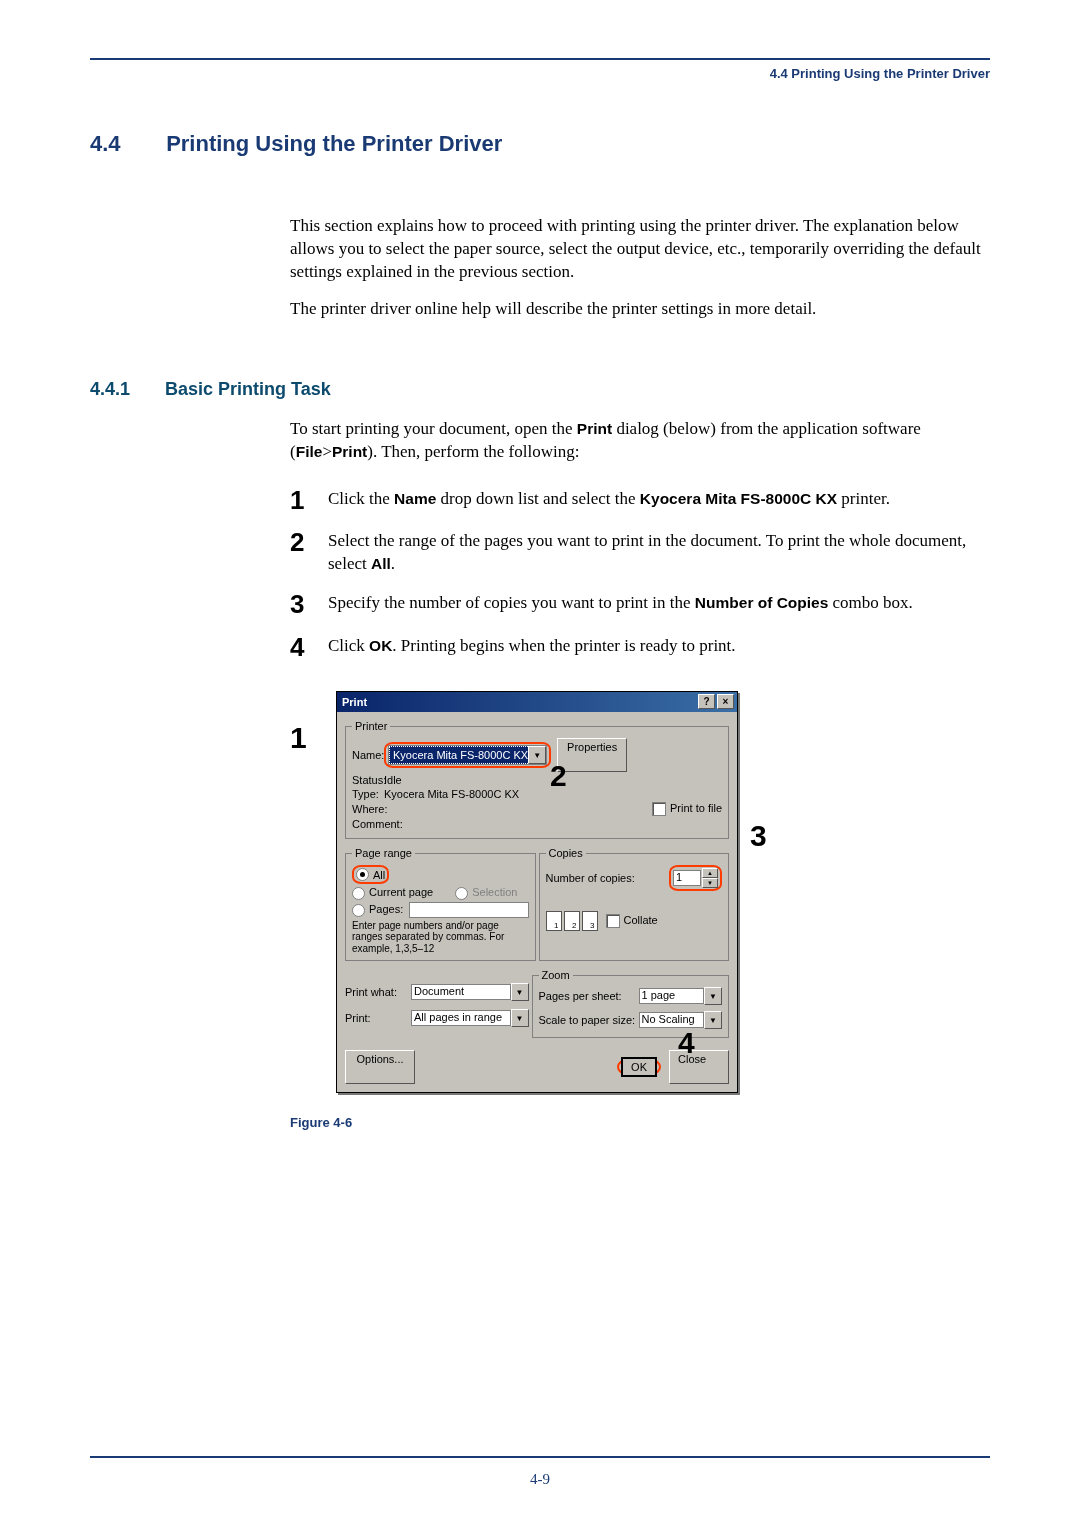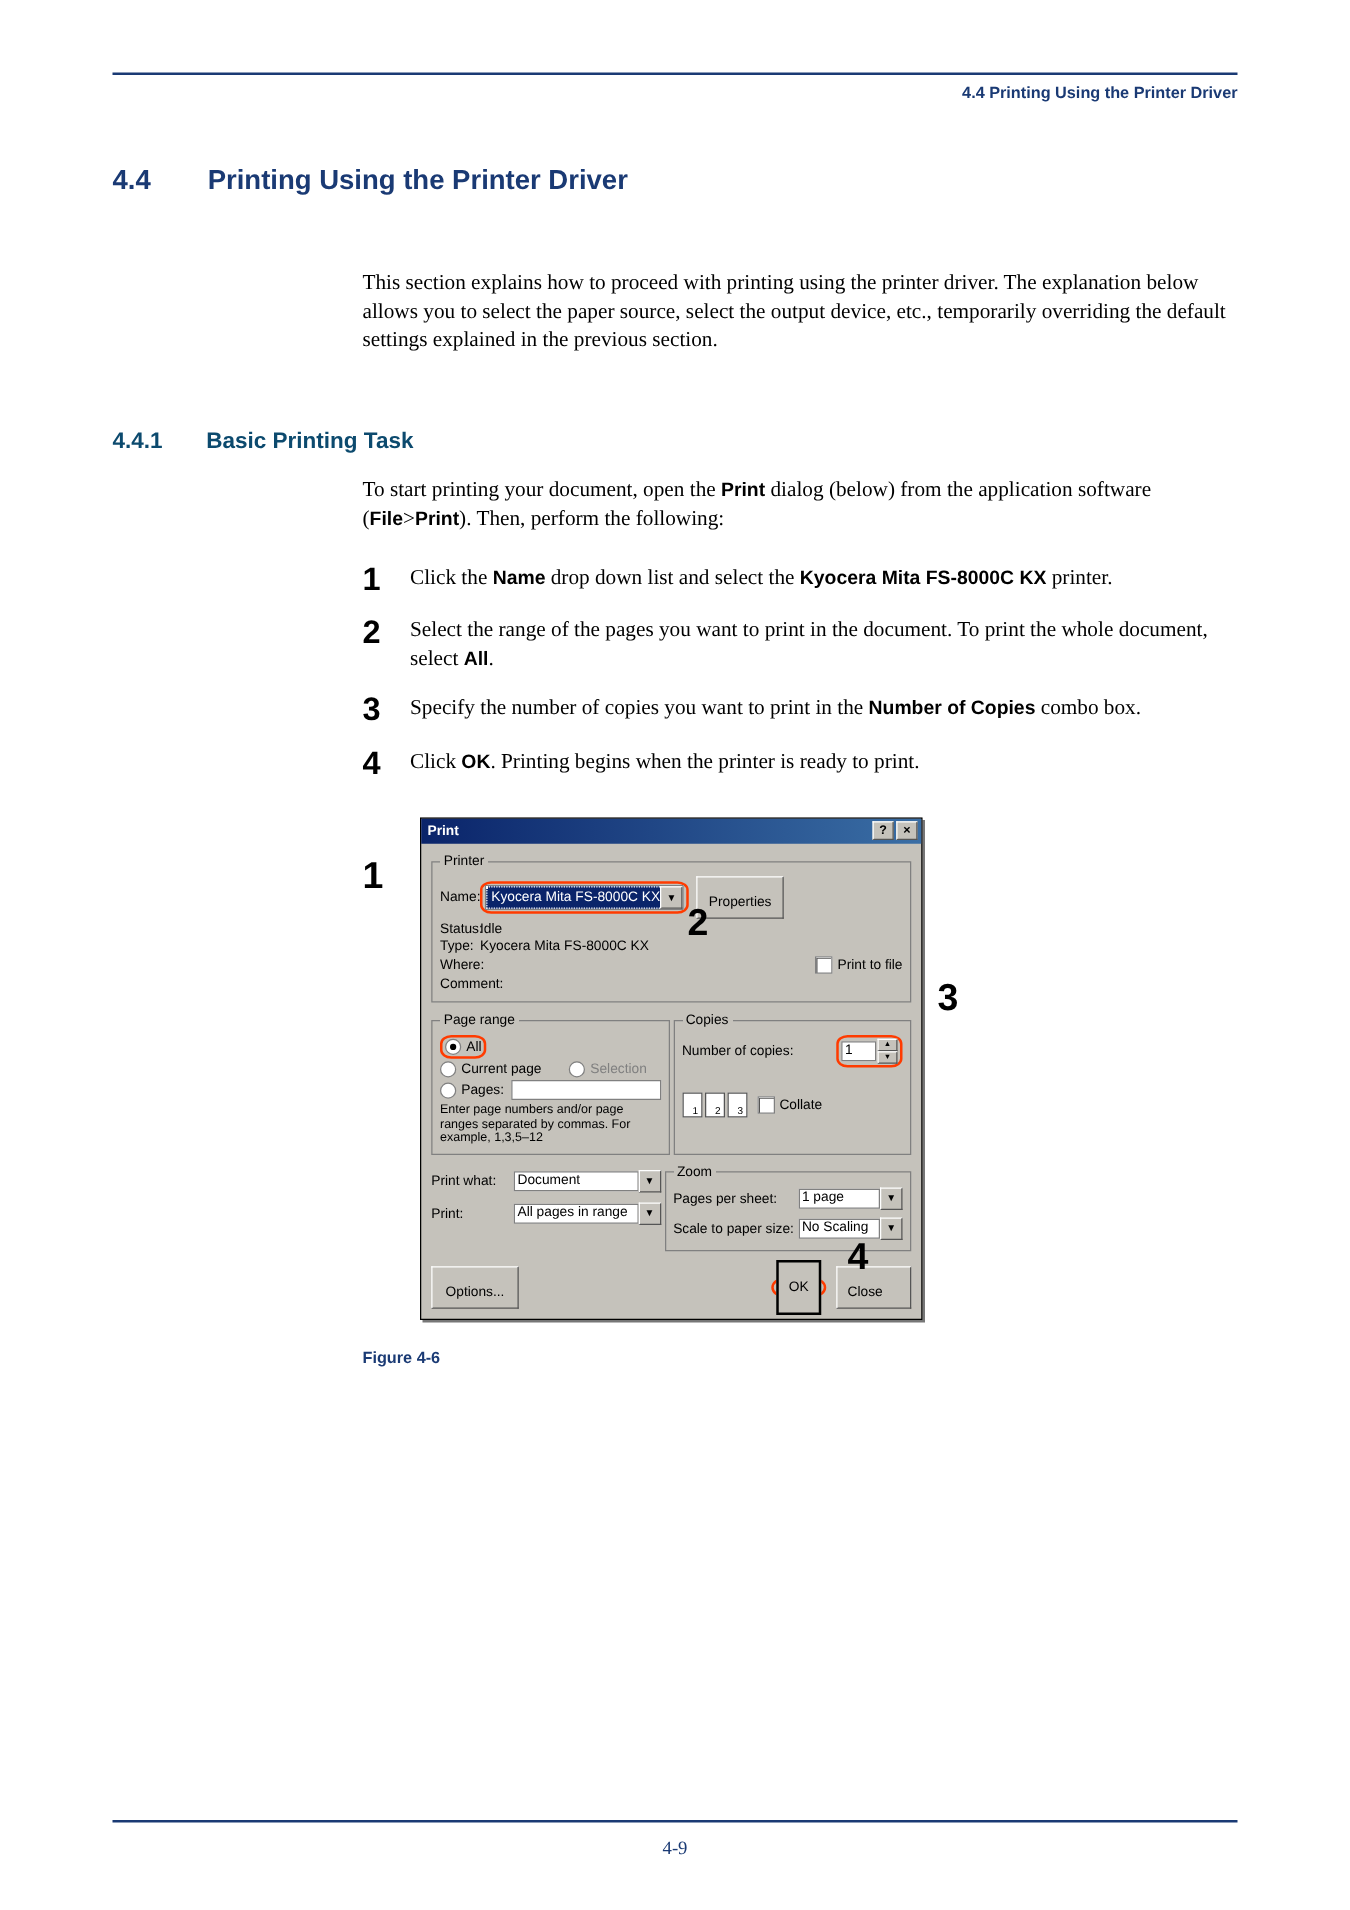--- a/index.html
+++ b/index.html
@@ -196,21 +196,21 @@
     border-right-color: #555;
     border-bottom-color: #555;
     font-size: 8px;
   }
   .btn {
     background: #c5c2bb;
     border: 1px solid #fff;
     border-right-color: #555;
     border-bottom-color: #555;
     font-size: 11px;
-    padding: 14px 8px;
+    padding: 2px 8px;
     height: 34px;
     box-sizing: border-box;
   }
   .props-btn { width: 70px; margin-left: 6px; text-align: center; }
   .chk {
     display: inline-block;
     width: 12px;
     height: 12px;
     background: #fff;
     border: 1px solid #808080;
@@ -347,20 +347,21 @@
   <hr class="hr-top">
   <div class="header-link">4.4 Printing Using the Printer Driver</div>
 
   <div class="section-heading">
     <span class="num">4.4</span>
     <span>Printing Using the Printer Driver</span>
   </div>
 
   <div class="intro-block">
     <p>This section explains how to proceed with printing using the printer driver. The explanation below allows you to select the paper source, select the output device, etc., temporarily overriding the default settings explained in the previous section.</p>
+    <p>The printer driver online help will describe the printer settings in more detail.</p>
   </div>
 
   <div class="subsection-heading">
     <span class="num">4.4.1</span>
     <span>Basic Printing Task</span>
   </div>
 
   <div class="sub-intro">
     <span>To start printing your document, open the </span><b>Print</b><span> dialog (below) from the application software (</span><b>File</b><span>&gt;</span><b>Print</b><span>). Then, perform the following:</span>
   </div>
@@ -475,21 +476,21 @@
                   <span class="pg" data-n="2"></span>
                   <span class="pg" data-n="3"></span>
               </span>
               <span><span class="chk"></span><span>Collate</span></span>
             </div>
           </fieldset>
         </div>
 
         <div class="two-col">
           <div>
-            <div class="row" style="margin-top:6px">
+            <div class="row" style="margin-top:16px">
               <span style="width:66px">Print what:</span>
               <span class="sel-box" style="flex:1">
                 <span class="input" style="flex:1">Document</span>
                   <span class="drop-btn">▼</span>
               </span>
             </div>
             <div class="row" style="margin-top:8px">
               <span style="width:66px">Print:</span>
               <span class="sel-box" style="flex:1">
                 <span class="input" style="flex:1">All pages in range</span>

